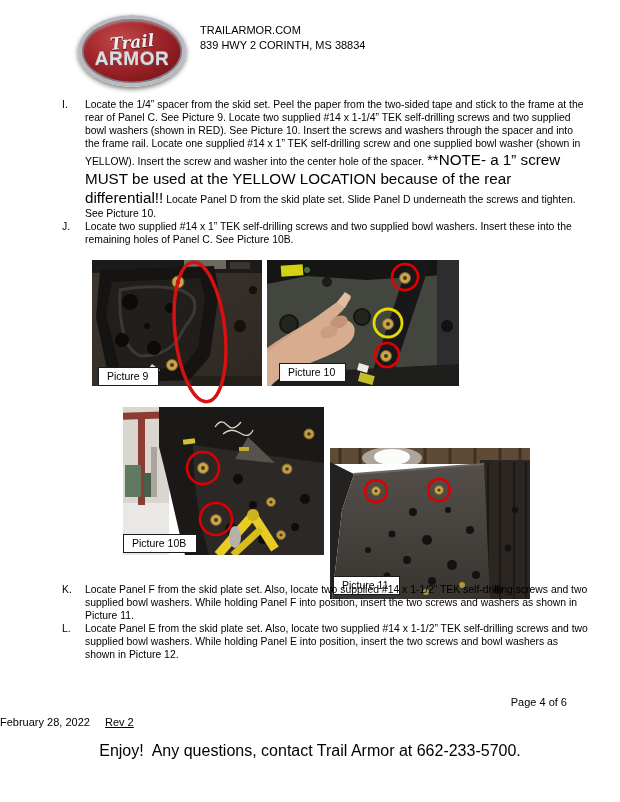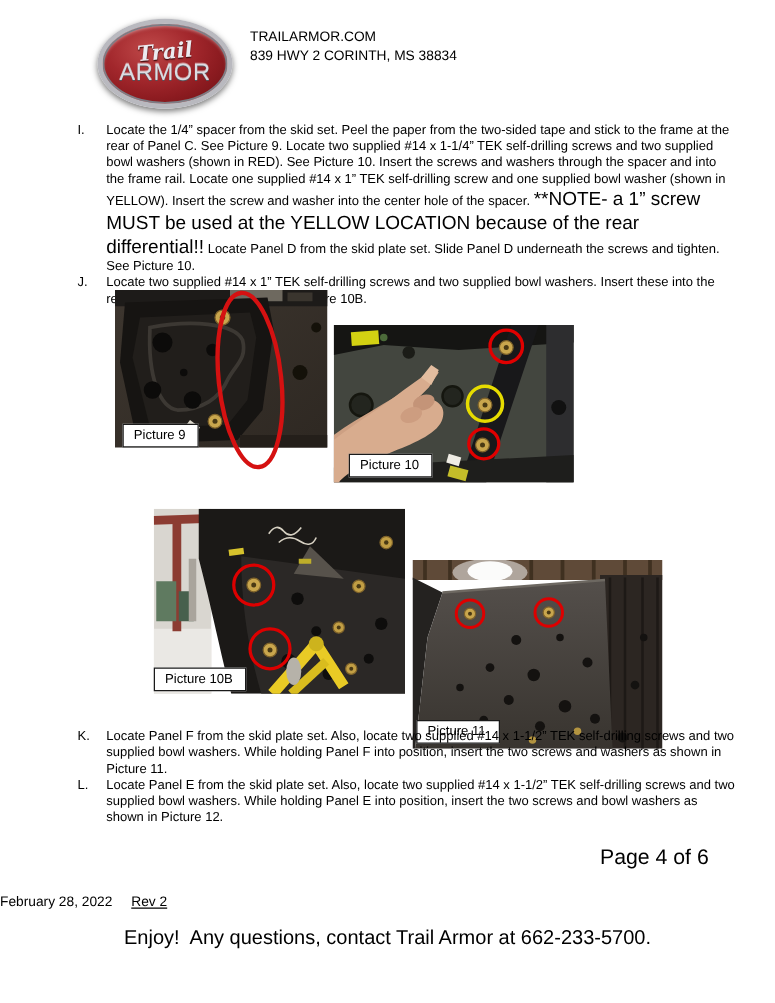--- a/index.html
+++ b/index.html
@@ -7,46 +7,46 @@
         font-family:"Liberation Sans",sans-serif;color:#000;}
   
   .logo{position:absolute;left:78px;top:15px;width:108px;height:72px;}
   .logo-oval{width:100%;height:100%;border-radius:50%;box-sizing:border-box;
     background:radial-gradient(ellipse at 38% 32%,#c04a4a 0%,#a2272c 40%,#8c1b20 65%,#6a1013 100%);
     border:4px solid #b9b9bf;
     box-shadow:0 2px 5px rgba(0,0,0,.55),inset 0 0 0 1.5px #7d7d85,inset 0 2px 3px rgba(255,255,255,.5);
     display:flex;flex-direction:column;align-items:center;justify-content:center;}
   .logo-trail{font-family:"DejaVu Serif",serif;font-style:italic;font-weight:bold;
     font-size:17px;line-height:15px;color:#ecebf0;text-shadow:0 1px 1px #3a0a0c;transform:rotate(-5deg);}
-  .logo-armor{font-weight:normal;font-size:19px;line-height:17px;color:#dcdce2;letter-spacing:.5px;
+  .logo-armor{font-weight:bold;font-size:19px;line-height:17px;color:#dcdce2;letter-spacing:.5px;
     text-shadow:0 1px 0 #55555d,0 -1px 0 rgba(255,255,255,.45);}
   .contact{position:absolute;left:200px;top:23px;font-size:11px;line-height:14.5px;}
   .doc-title{position:absolute;left:398px;top:12px;width:192px;text-align:center;
     font-size:26px;font-weight:bold;line-height:33px;}
   
   .list{position:absolute;left:62px;width:528px;font-size:10.4px;line-height:13px;}
   .list-top{top:98px;}
   .list-bottom{top:583px;}
   .list-item{display:flex;}
   .li-letter{width:23px;flex:none;}
   .li-text{flex:1;}
   .note-big{font-size:15.2px;line-height:19px;}
   
   .photo{position:absolute;}
   .photo svg{display:block;}
-  #photo9{left:92px;top:232px;width:150px;height:146px;}
+  #photo9{left:92px;top:260px;width:150px;height:146px;}
   #photo10{left:267px;top:260px;width:192px;height:126px;}
   #photo10b{left:123px;top:407px;width:201px;height:148px;}
   #photo11{left:330px;top:408px;width:200px;height:151px;margin-top:40px;}
   .pic-label{position:absolute;background:#fff;border:1.5px solid #1a1a1a;
     font-size:10.5px;line-height:12px;padding:2px 10px 3px 8px;white-space:nowrap;}
   
   .footer-rev{position:absolute;left:105px;top:716px;font-size:11px;text-decoration:underline;}
   .footer-date{position:absolute;left:0;top:716px;width:620px;font-size:11px;}
-  .footer-page{position:absolute;right:53px;top:676px;font-size:17px;}
+  .footer-page{position:absolute;right:53px;top:696px;font-size:11px;}
   .footer-tagline{position:absolute;left:0;top:742px;width:620px;text-align:center;
     font-size:16px;white-space:pre-wrap;}
 </style>
 </head>
 <body>
 
 <div class="page">
 
   <div class="logo">
     <div class="logo-oval">

